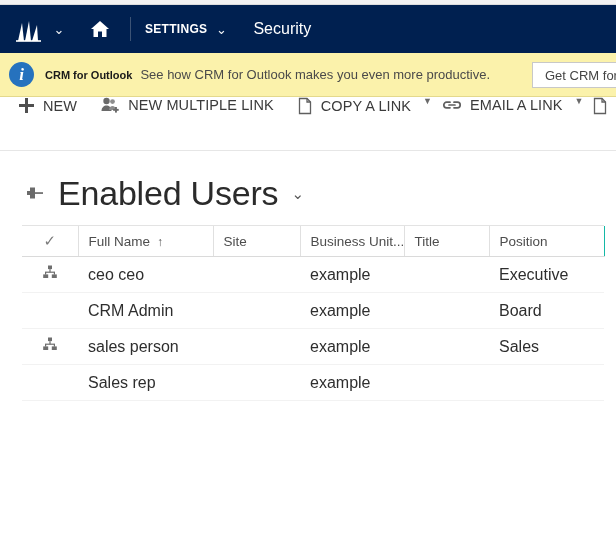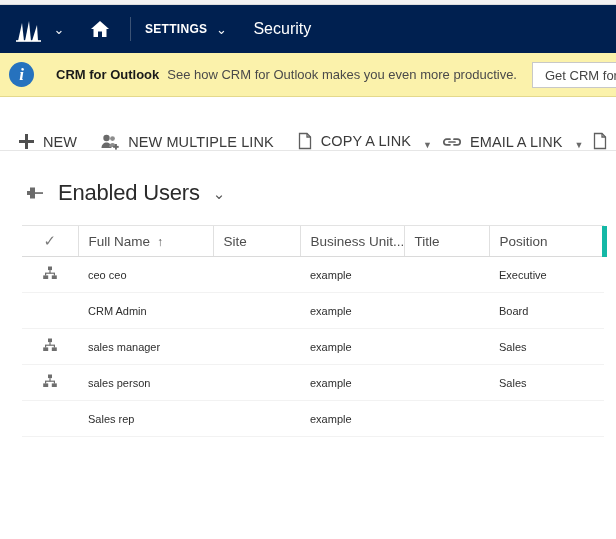--- a/index.html
+++ b/index.html
@@ -99,24 +99,24 @@
     font-style: italic;
     font-weight: bold;
     font-size: 17px;
     display: flex;
     align-items: center;
     justify-content: center;
     flex: none;
     line-height: 1;
   }
   .notify-title {
-    font-size: 13px;
+    font-size: 11px;
     font-weight: bold;
     color: #1a1a1a;
-    margin-left: 22px;
+    margin-left: 11px;
     white-space: nowrap;
   }
   .notify-text {
     font-size: 13px;
     color: #4a4a4a;
     margin-left: 8px;
     white-space: nowrap;
   }
   .notify-btn {
     position: absolute;
@@ -132,21 +132,21 @@
     white-space: nowrap;
     box-sizing: border-box;
   }
 
   
   .cmdbar {
     height: 54px;
     background: #ffffff;
     border-bottom: 1px solid #e6e6e6;
     display: flex;
-    align-items: flex-end;
+    align-items: flex-start;
     padding-left: 18px;
     box-sizing: border-box;
     overflow: hidden;
   }
   .cmd {
     display: flex;
     align-items: center;
     white-space: nowrap;
     margin-right: 24px;
     color: #4c4c4c;
@@ -188,21 +188,21 @@
     height: 62px;
     box-sizing: border-box;
   }
   .pin-icon {
     margin-right: 14px;
     color: #6b6b6b;
     display: flex;
     align-items: center;
   }
   .view-title {
-    font-size: 22px;
+    font-size: 34px;
     color: #2b2b2b;
     font-weight: normal;
     letter-spacing: -.2px;
   }
   .view-chev {
     margin-left: 13px;
     font-size: 15px;
     color: #555555;
     line-height: 1;
   }
@@ -242,24 +242,24 @@
   .check-glyph {
     font-size: 15px;
     color: #7a7a7a;
     line-height: 1;
   }
   .sort-arrow {
     margin-left: 7px;
     font-size: 12px;
     color: #555555;
   }
-  table.grid-table th.last-col { border-right: 5px solid #14b8a6; }
+  table.grid-table th.last-col { border-right: 1px solid #14b8a6; }
 
   table.grid-table td {
-    font-size: 11px;
+    font-size: 16px;
     color: #2e2e2e;
     height: 35px;
     padding: 0 0 0 10px;
     border-bottom: 1px solid #f2f2f2;
     vertical-align: middle;
     white-space: nowrap;
     overflow: hidden;
   }
   table.grid-table td.col-check {
     padding: 0;
@@ -456,41 +456,20 @@
       
       <span class="row-empty-icon"></span>
     </td>
     <td>CRM Admin</td>
     <td></td>
     <td>example</td>
     <td></td>
     <td>Board</td>
   </tr>
 
-  <tr>
-    <td class="col-check">
-      <span class="hier-icon">
-        <svg width="16" height="15" viewBox="0 0 16 15" aria-hidden="true">
-          <rect x="6" y="0.5" width="4" height="3.6" fill="#6e6e6e"></rect>
-          <rect x="7.4" y="4.1" width="1.2" height="3.2" fill="#6e6e6e"></rect>
-          <rect x="3" y="6.6" width="10" height="1.2" fill="#6e6e6e"></rect>
-          <rect x="3" y="7" width="1.2" height="2.6" fill="#6e6e6e"></rect>
-          <rect x="11.8" y="7" width="1.2" height="2.6" fill="#6e6e6e"></rect>
-          <rect x="1.2" y="9.4" width="5" height="3.6" fill="#6e6e6e"></rect>
-          <rect x="9.8" y="9.4" width="5" height="3.6" fill="#6e6e6e"></rect>
-        </svg>
-      </span>
-      
-    </td>
-    <td>sales manager</td>
-    <td></td>
-    <td>example</td>
-    <td></td>
-    <td>Sales</td>
-  </tr>
 
   <tr>
     <td class="col-check">
       <span class="hier-icon">
         <svg width="16" height="15" viewBox="0 0 16 15" aria-hidden="true">
           <rect x="6" y="0.5" width="4" height="3.6" fill="#6e6e6e"></rect>
           <rect x="7.4" y="4.1" width="1.2" height="3.2" fill="#6e6e6e"></rect>
           <rect x="3" y="6.6" width="10" height="1.2" fill="#6e6e6e"></rect>
           <rect x="3" y="7" width="1.2" height="2.6" fill="#6e6e6e"></rect>
           <rect x="11.8" y="7" width="1.2" height="2.6" fill="#6e6e6e"></rect>

